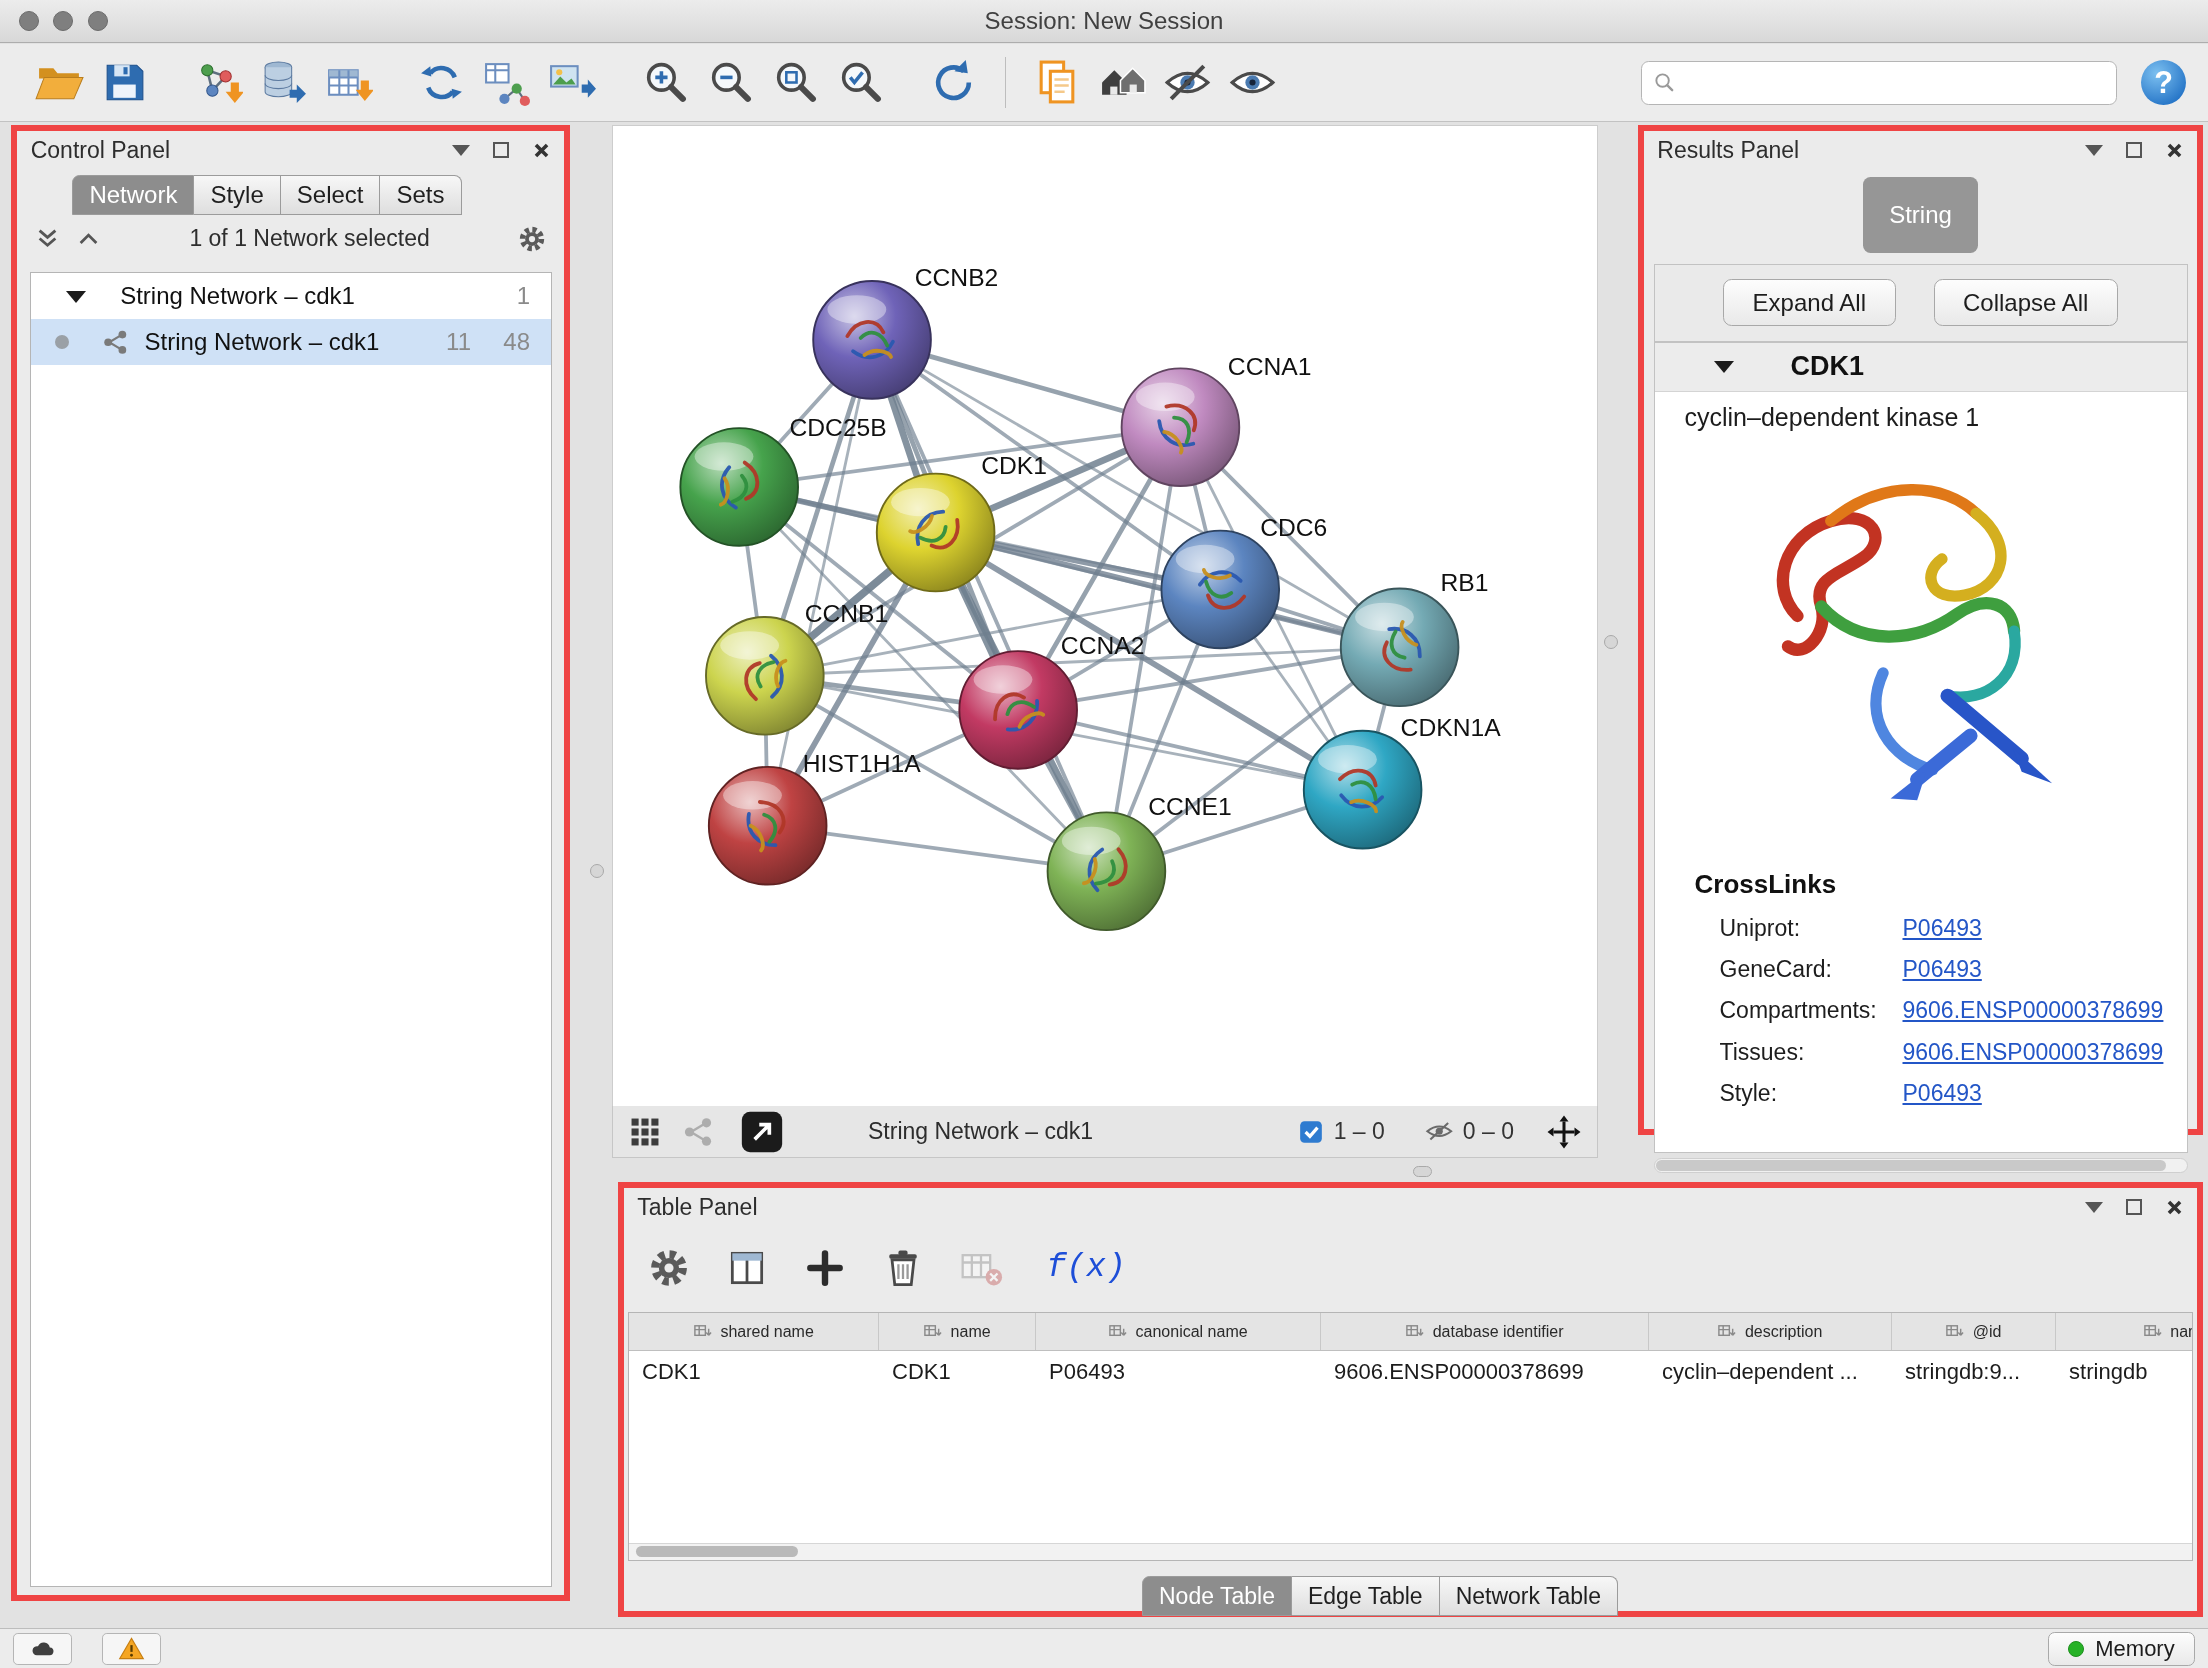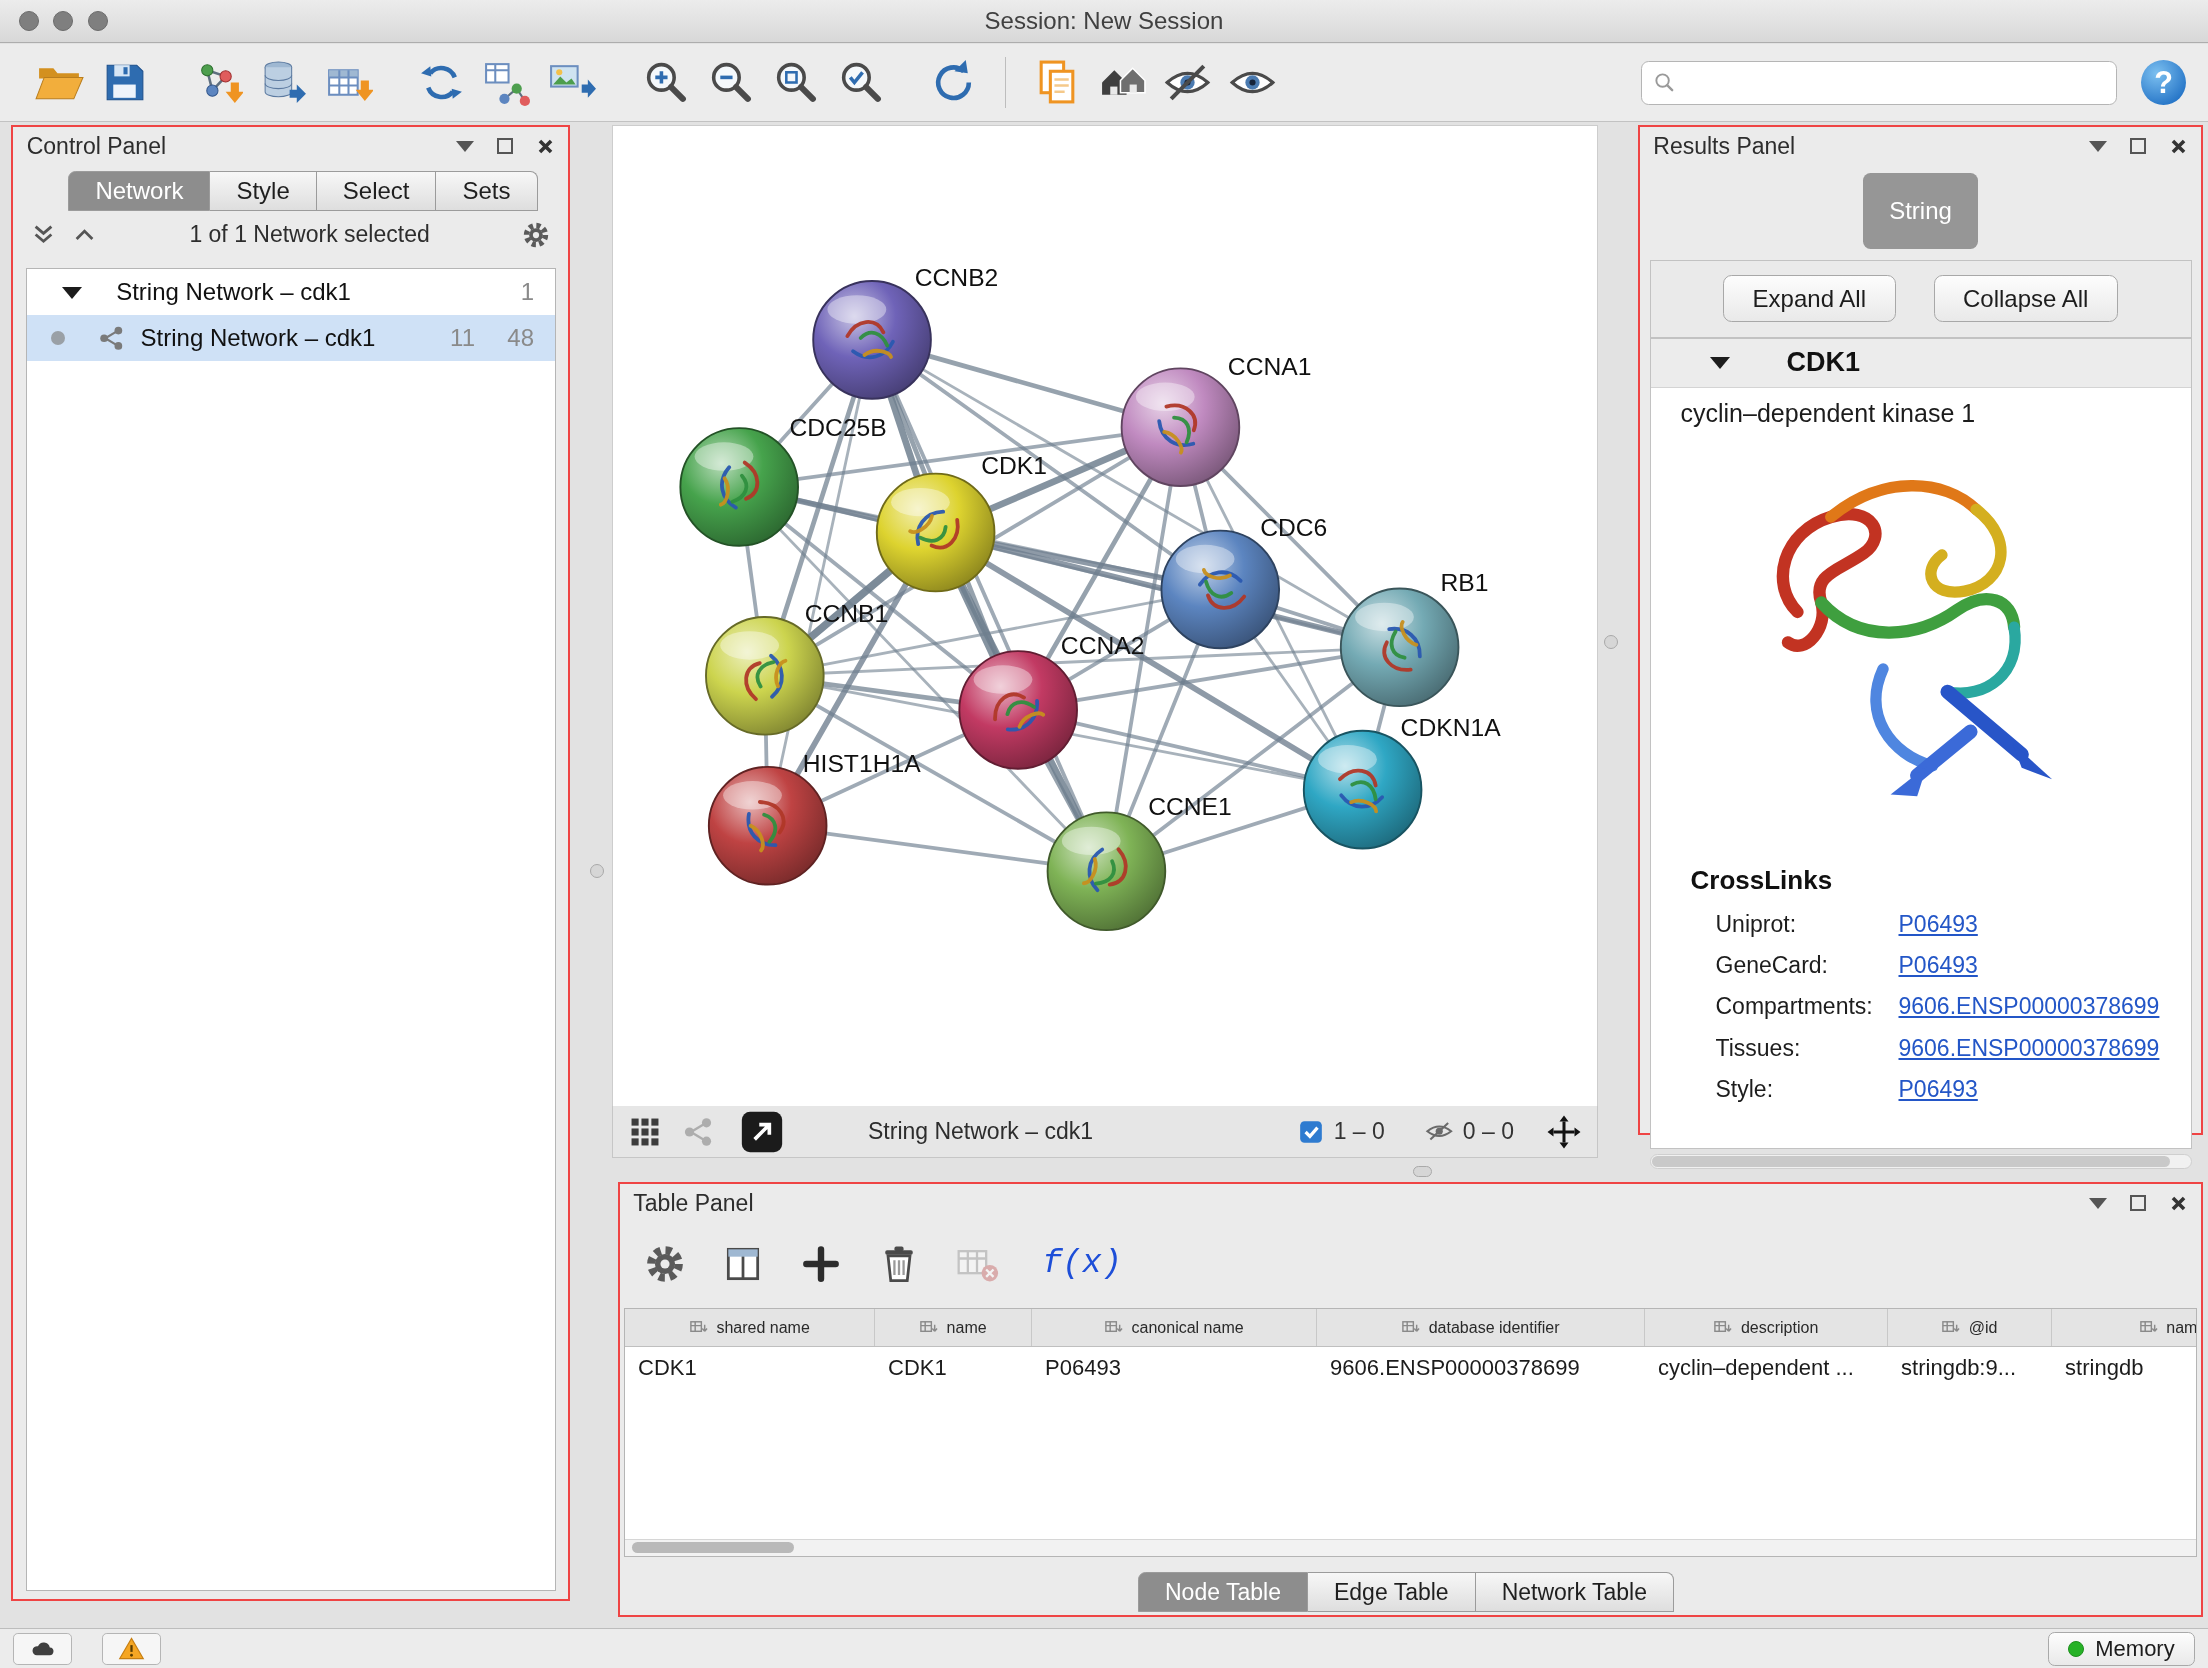--- a/index.html
+++ b/index.html
@@ -14,32 +14,32 @@
 
 #toolbar{position:absolute;top:44px;left:0;width:100%;height:78px;background:#ececec;border-bottom:1px solid #c2c2c2;display:flex;align-items:center;padding:0 19px 0 27px}
 .tbtn{width:65px;height:65px;display:flex;align-items:center;justify-content:center;border-radius:7.6px;flex:none}
 .tbtn svg{width:49px;height:49px}
 .gsep{width:28.5px;flex:none}
 .vsep{width:1px;height:51px;background:#bdbdbd;margin:0 19px;flex:none}
 #searchbox{margin-left:auto;display:flex;align-items:center;width:476px;height:44px;background:#fff;border:1px solid #b5b5b5;border-radius:7.6px;padding:0 11.4px;gap:9.5px;flex:none}
 #searchbox input{border:none;outline:none;flex:1;font-size:23px;font-family:inherit;background:transparent;color:#333}
 #help-btn{width:51px;height:51px;margin-left:21px;flex:none}
 
-.panel{position:absolute;background:#ebebeb;border:2px solid #ef4444}
+.panel{position:absolute;background:#ebebeb;border:6px solid #ef4444}
 .phead{height:38px;display:flex;align-items:center;padding:0 13.3px;font-size:23px;color:#2d2d2d}
 .phead .sp{flex:1}
 .ph-ic{display:flex;align-items:center;gap:23px}
 .tri{width:0;height:0;border:9.5px solid transparent;border-top:11.4px solid #555;margin-top:9.5px}
 .maxbox{width:16px;height:16px;border:2.9px solid #555}
 .xmark svg{width:19px;height:19px}
 
 #control-panel{left:11.4px;top:125px;width:559px;height:1476px}
 .tabs{display:flex}
 #cp-tabs{margin:5.7px 0 0 55px}
-.tab{height:40px;display:flex;align-items:center;padding:0 26px;font-size:24px;border:1px solid #9b9b9b;border-left:none;background:linear-gradient(#f7f7f7,#dedede);color:#1f1f1f}
+.tab{height:40px;display:flex;align-items:center;padding:0 16px;font-size:24px;border:1px solid #9b9b9b;border-left:none;background:linear-gradient(#f7f7f7,#dedede);color:#1f1f1f}
 .tab:first-child{border-left:1px solid #9b9b9b;border-radius:7.6px 0 0 0}
 .tab:last-child{border-radius:0 7.6px 0 0}
 .tab.sel{background:#8d8d8d;color:#fff}
 #cp-selrow{display:flex;align-items:center;height:48px;padding:0 17px;gap:13.3px;font-size:23px;color:#2d2d2d}
 #cp-selrow .sp{flex:1}
 #tree{position:absolute;left:12.4px;right:12.4px;top:141px;bottom:7.6px;background:#fff;border:1px solid #b5b5b5;font-size:24px}
 .trow{height:46px;display:flex;align-items:center;padding:0 21px 0 24px}
 .trow.sel{background:#cfe1f6}
 .disc{width:0;height:0;border:10.5px solid transparent;border-top:12.4px solid #1c1c1c;margin:11.4px 34px 0 11.4px}
 .ndot{width:14.3px;height:14.3px;border-radius:50%;background:#9aa0a6;margin-right:32px;flex:none}

